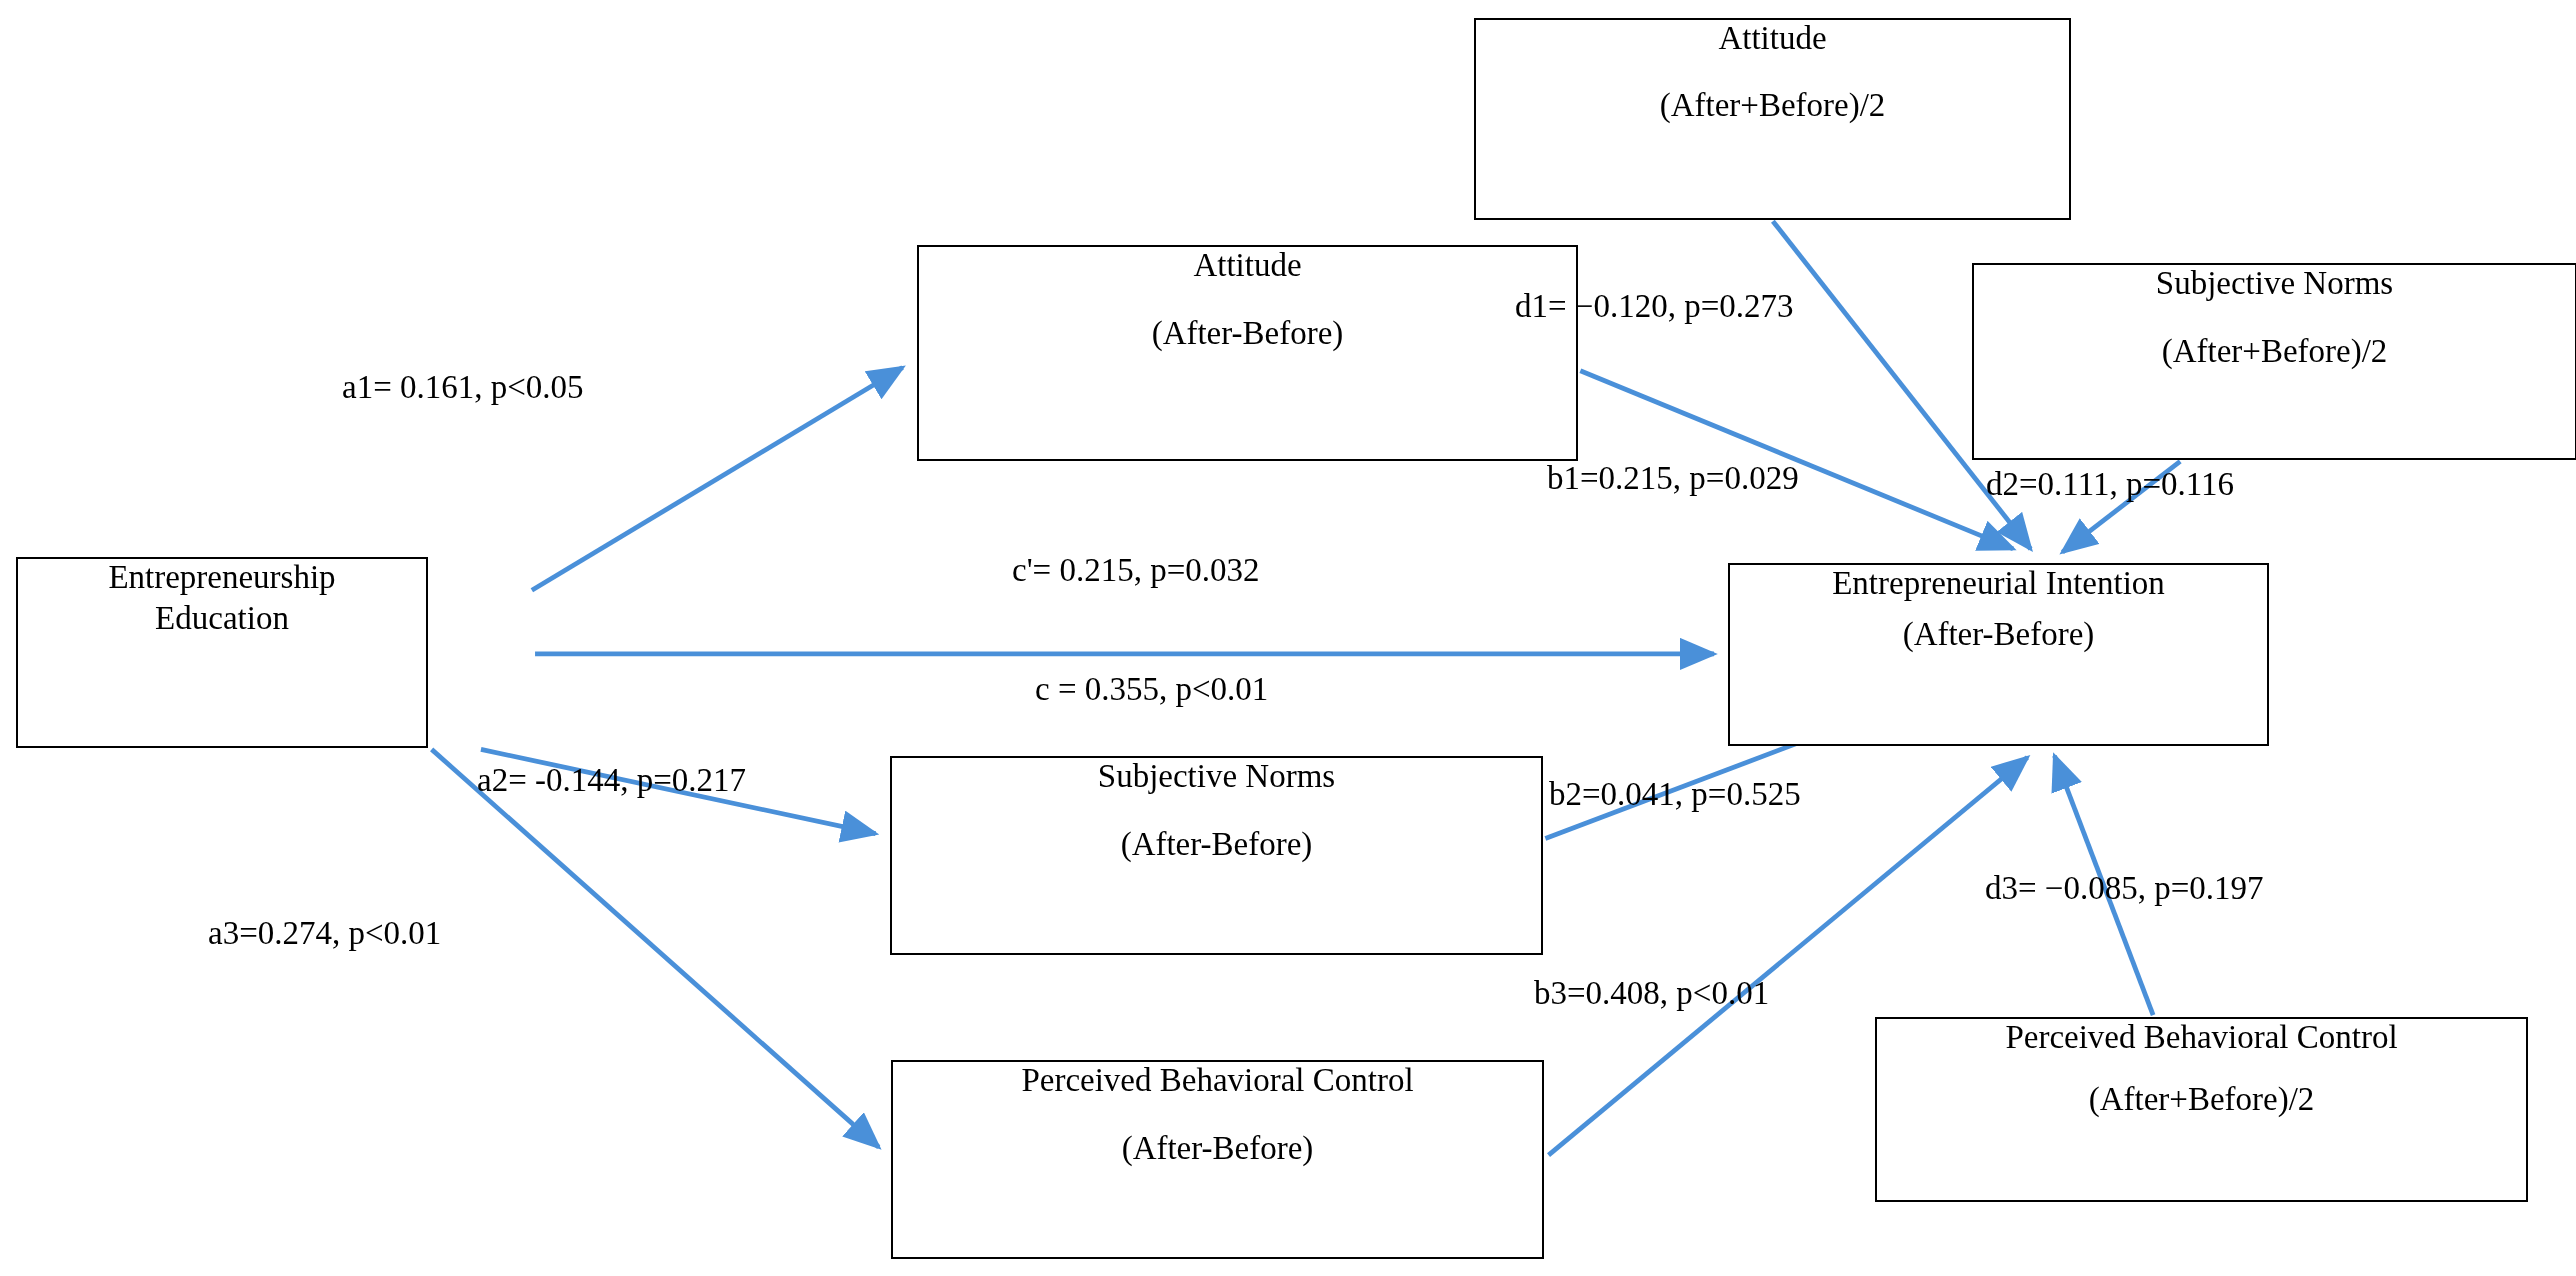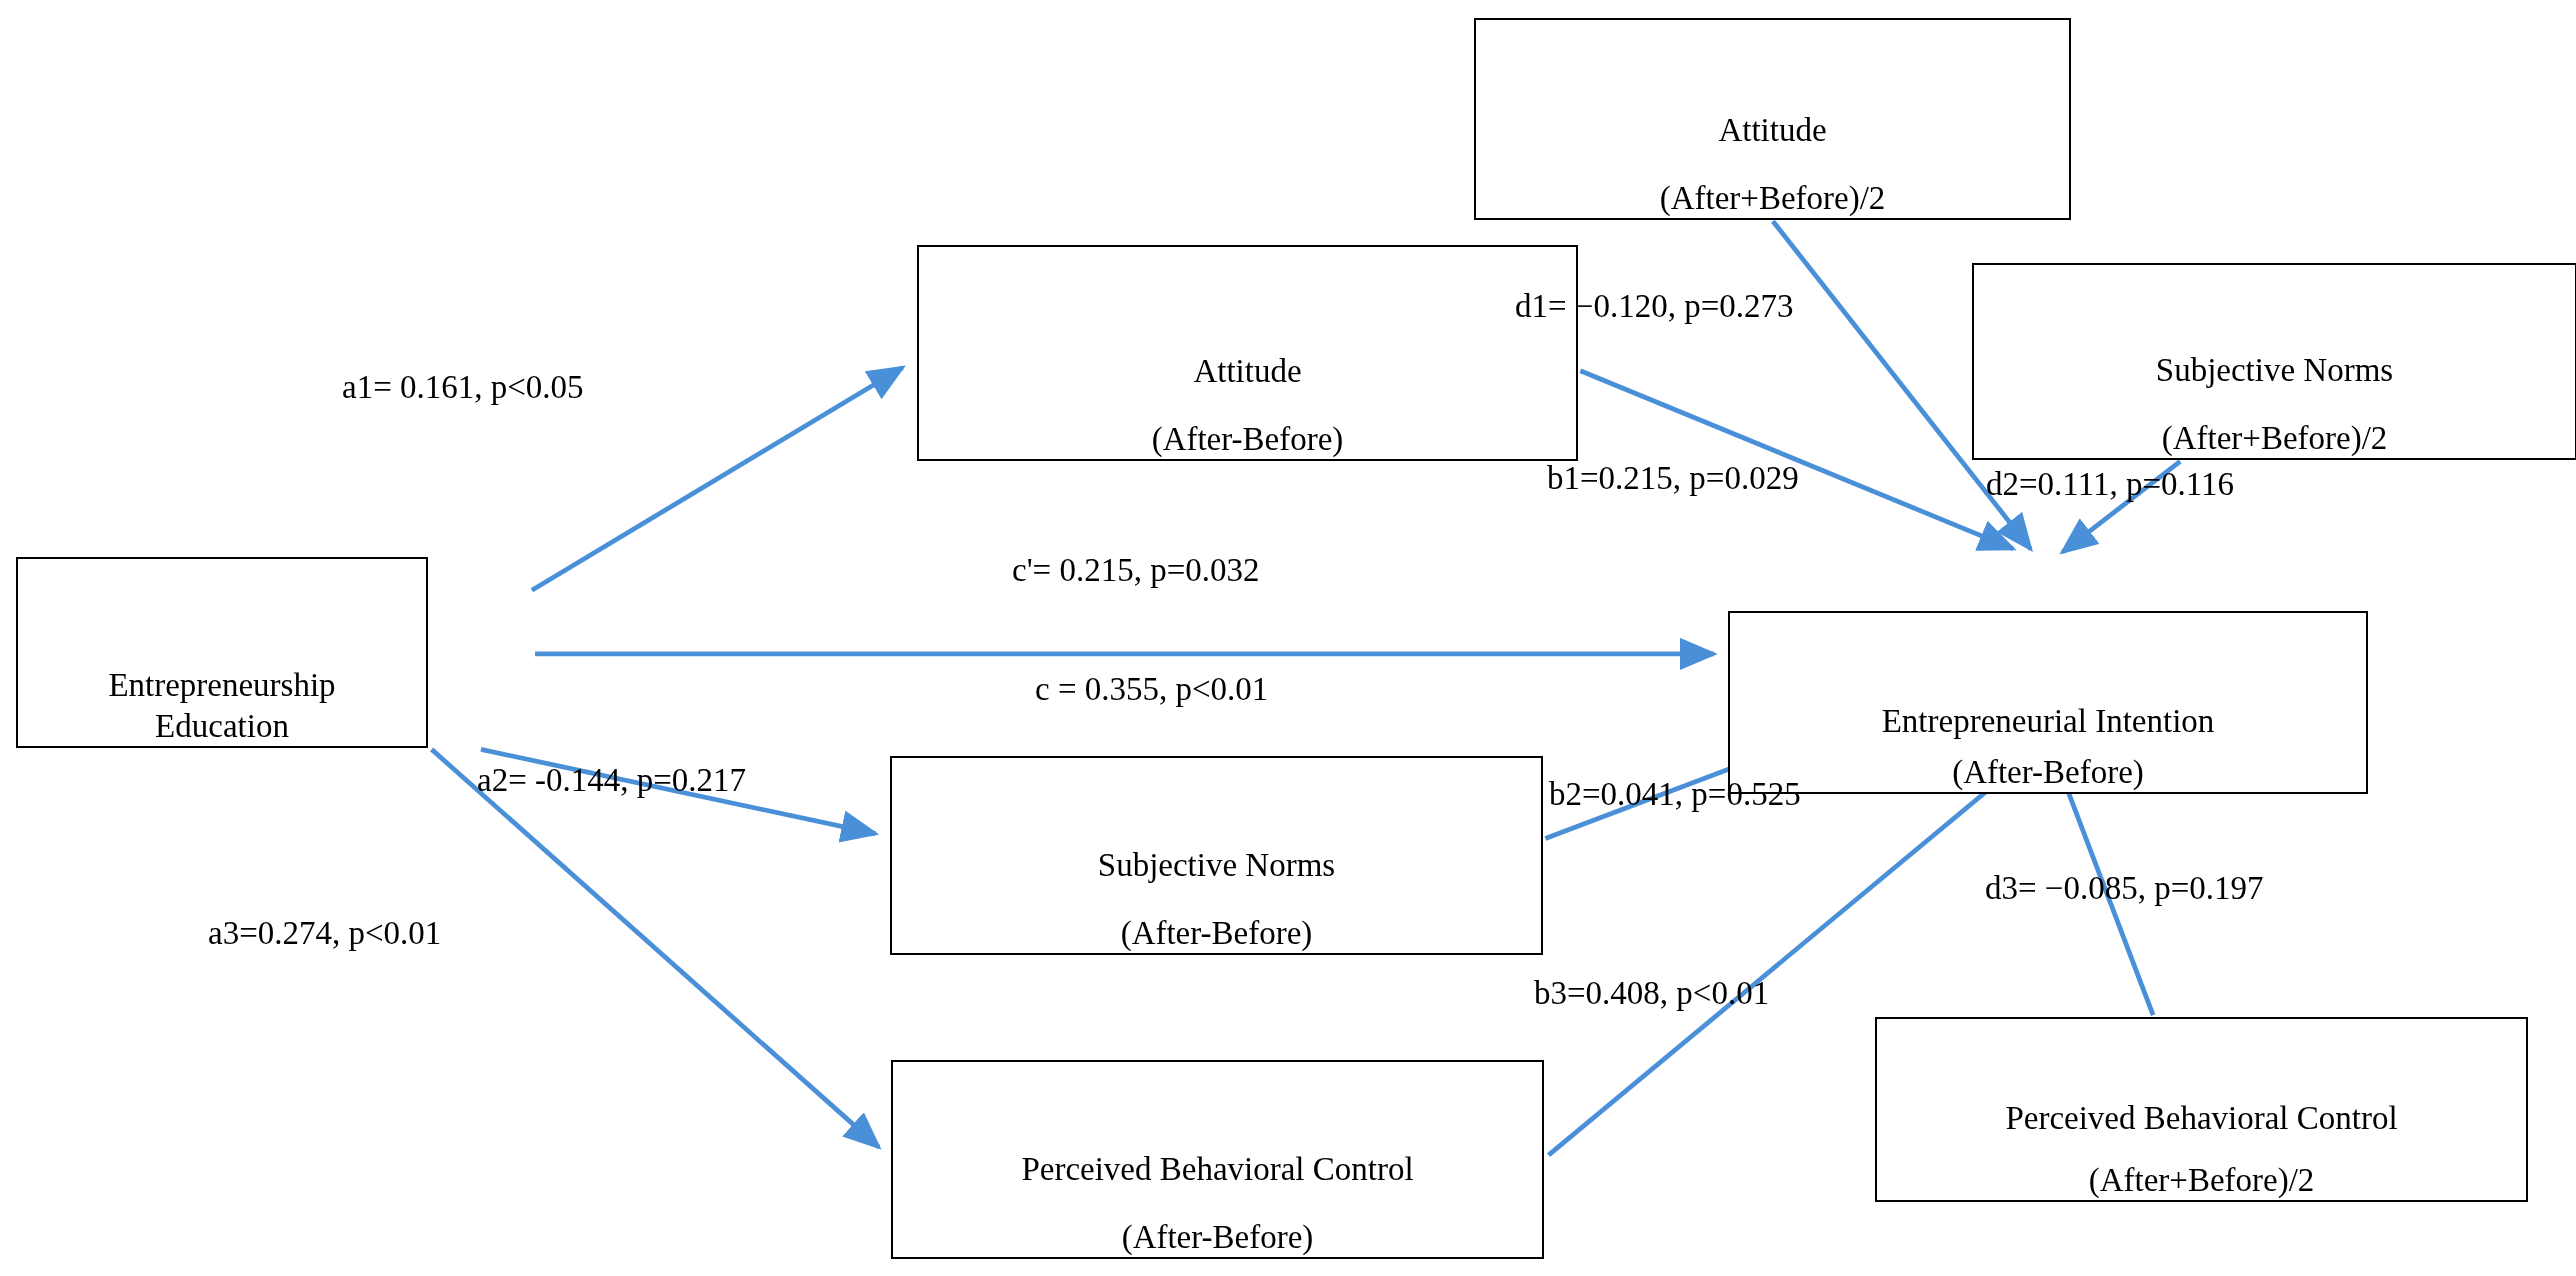--- a/index.html
+++ b/index.html
@@ -24,21 +24,21 @@
     pointer-events: none;
   }
   .node {
     position: absolute;
     box-sizing: border-box;
     border: 2.4px solid #000000;
     background: #ffffff;
     display: flex;
     flex-direction: column;
     align-items: center;
-    justify-content: flex-end;
+    justify-content: flex-start;
     text-align: center;
     color: #000000;
     font-size: 33px;
     line-height: 1.15;
   }
   .node .l1 { display: block; }
   .node .l2 { display: block; margin-top: 30px; }
   .edge-label {
     position: absolute;
     color: #000000;
@@ -94,21 +94,21 @@
   <div class="node" style="left:1972px; top:263px; width:605px; height:197px;">
     <span class="l1">Subjective Norms</span>
     <span class="l2">(After+Before)/2</span>
   </div>
 
   <div class="node" style="left:16px; top:557px; width:412px; height:191px;">
     <span class="l1">Entrepreneurship</span>
     <span class="l2" style="margin-top:3px;">Education</span>
   </div>
 
-  <div class="node" style="left:1728px; top:563px; width:640px; height:183px;margin-top:48px;">
+  <div class="node" style="left:1728px; top:563px; width:541px; height:183px;">
     <span class="l1">Entrepreneurial Intention</span>
     <span class="l2" style="margin-top:12.7px;">(After-Before)</span>
   </div>
 
   <div class="node" style="left:890px; top:756px; width:653px; height:199px;">
     <span class="l1">Subjective Norms</span>
     <span class="l2">(After-Before)</span>
   </div>
 
   <div class="node" style="left:891px; top:1060px; width:653px; height:199px;">

